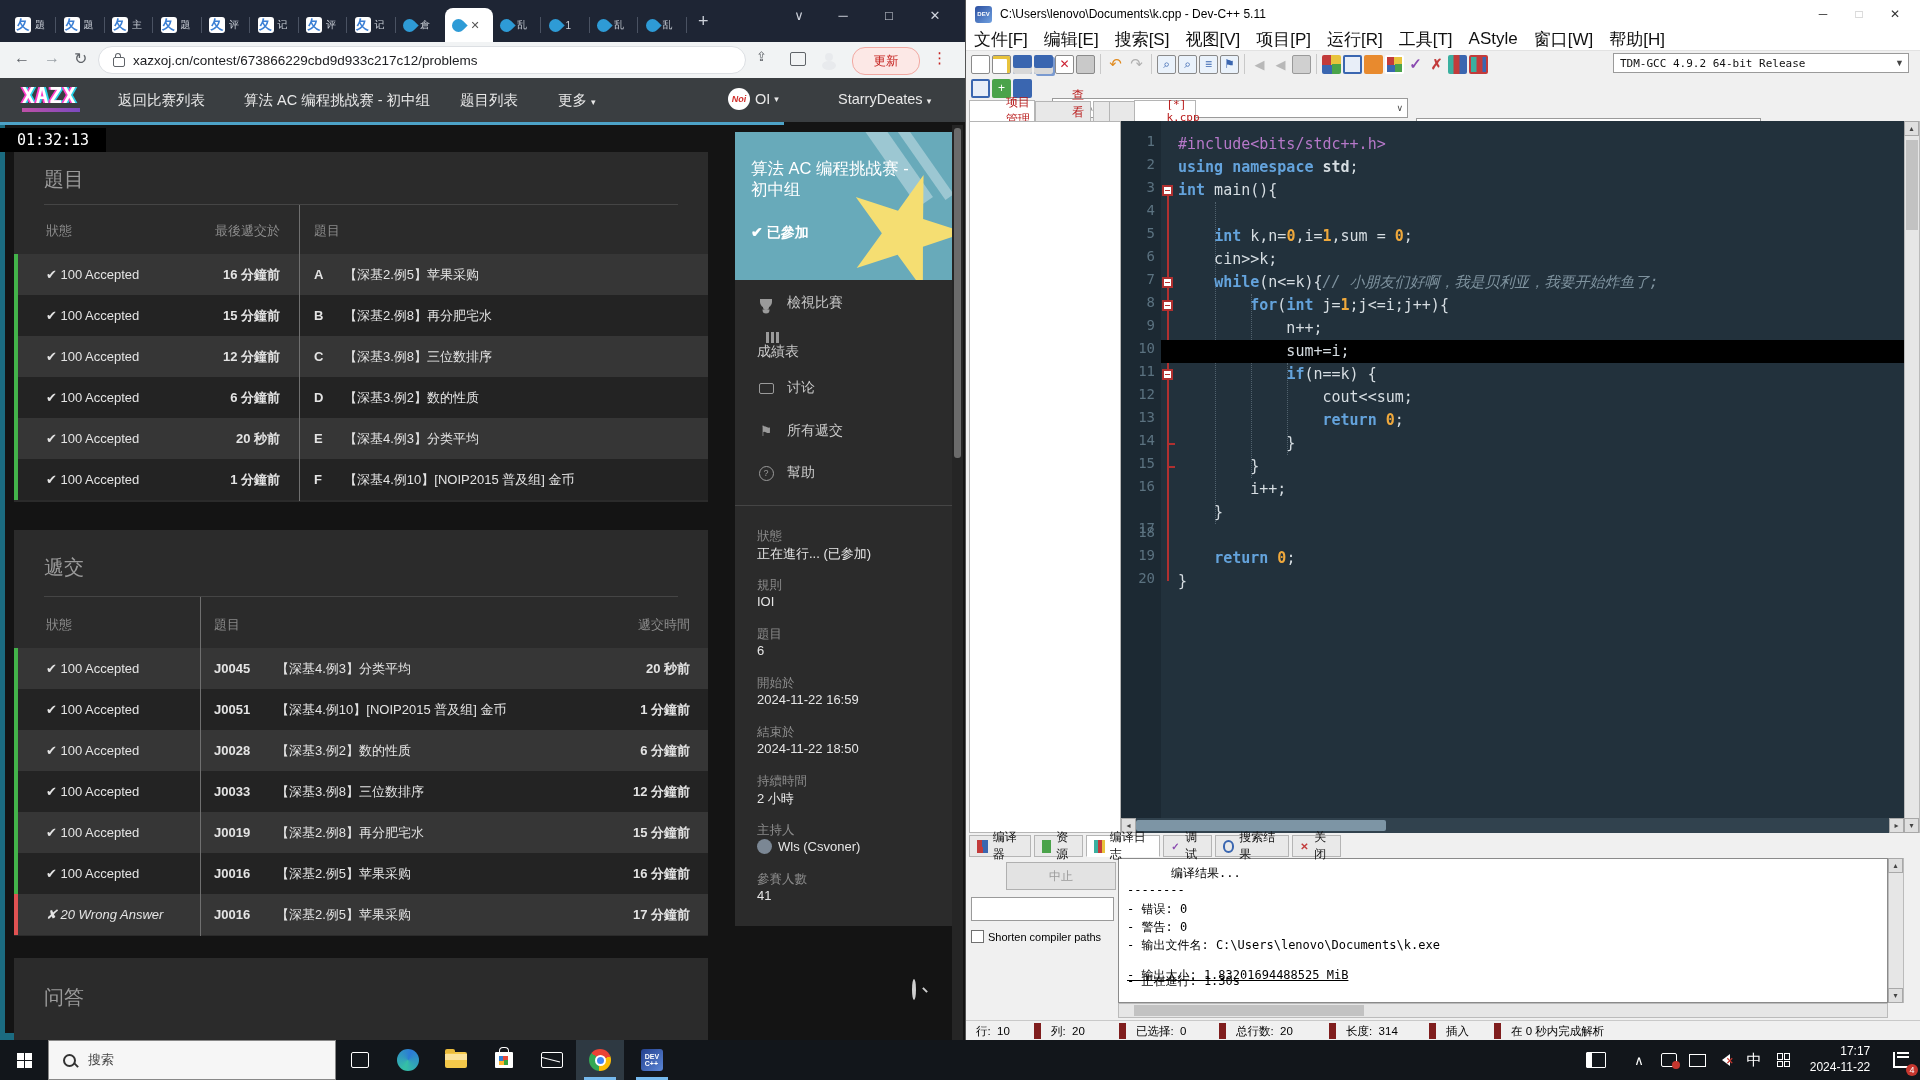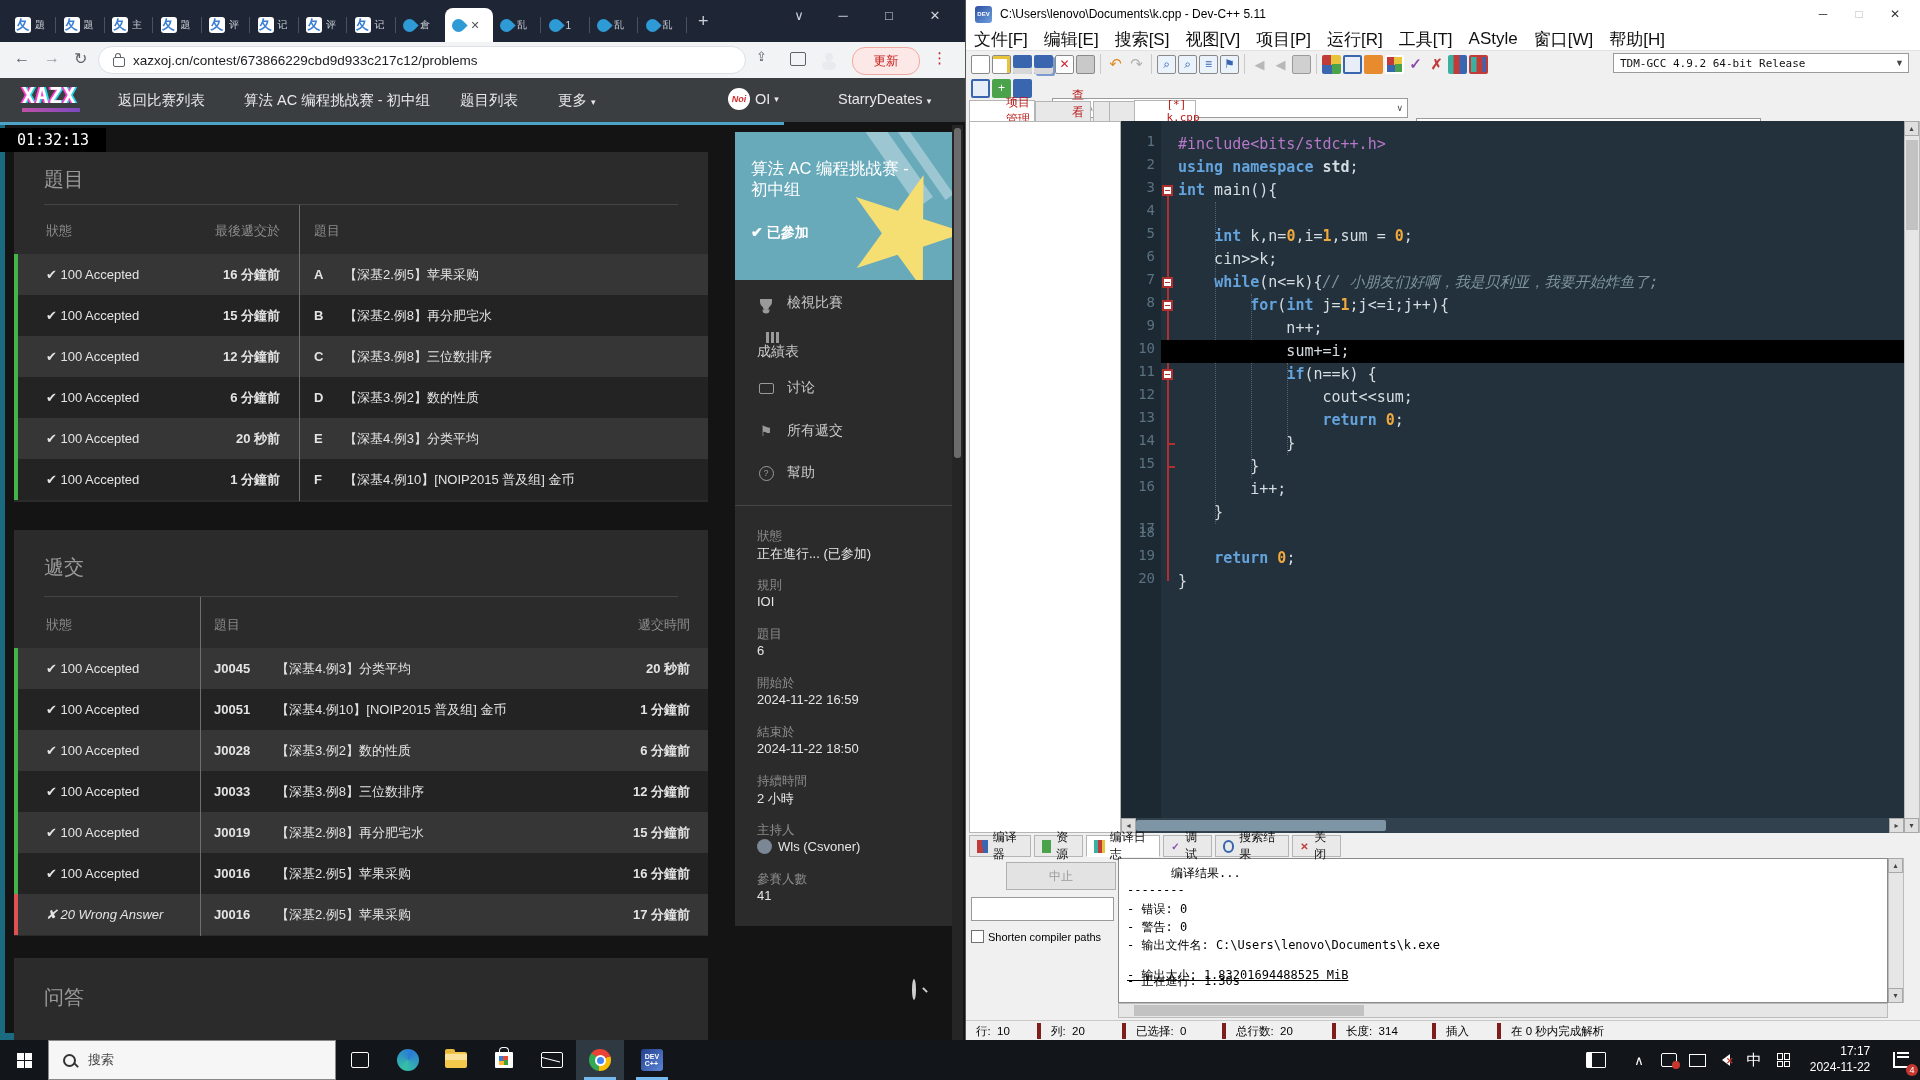--- a/index.html
+++ b/index.html
@@ -137,21 +137,21 @@
   #shorten .cb{width:11px;height:11px;border:1px solid #707070;background:#fff;margin-right:4px;}
   #logarea{left:152px;top:858px;width:770px;height:145px;background:#fff;border:1px solid #8a8a8a;
            box-sizing:border-box;overflow:hidden;}
   .logline{position:absolute;left:8px;white-space:pre;font-family:"DejaVu Sans Mono",monospace;
            font-size:12px;color:#000;}
   #logvscroll{left:922px;top:858px;width:16px;height:145px;background:#e6e6e6;border:1px solid #bbb;box-sizing:border-box;}
   #loghscroll{left:152px;top:1003px;width:770px;height:15px;background:#e6e6e6;border:1px solid #bbb;box-sizing:border-box;}
   #loghthumb{left:168px;top:1005px;width:230px;height:11px;background:#c2c2c2;}
   #devstatus{left:0;top:1020px;width:100%;height:20px;background:#f0f0f0;border-top:1px solid #c9c9c9;
              display:flex;align-items:center;}
-  .stseg{height:16px;border-right:4px solid #7f1d1d;font-size:11.5px;color:#000;
+  .stseg{height:16px;border-right:7px solid #7f1d1d;font-size:11.5px;color:#000;
          display:flex;align-items:center;padding:0 10px;white-space:pre;}
   
   #taskbar{left:0;top:1040px;width:1920px;height:40px;background:#12161b;}
   #startbtn{left:0;top:1040px;width:48px;height:40px;display:flex;align-items:center;justify-content:center;}
   .wingrid{width:15px;height:15px;display:grid;grid-template-columns:7px 7px;grid-gap:1px;}
   .wingrid div{background:#fff;}
   #tbsearch{left:48px;top:1040px;width:288px;height:40px;background:#f6f6f6;border:1px solid #888;
             box-sizing:border-box;display:flex;align-items:center;color:#444;font-size:13px;}
   #tbsearch .mag{border-color:#333;margin:0 12px 0 14px;}
   #tbsearch .mag:after{background:#333;}

